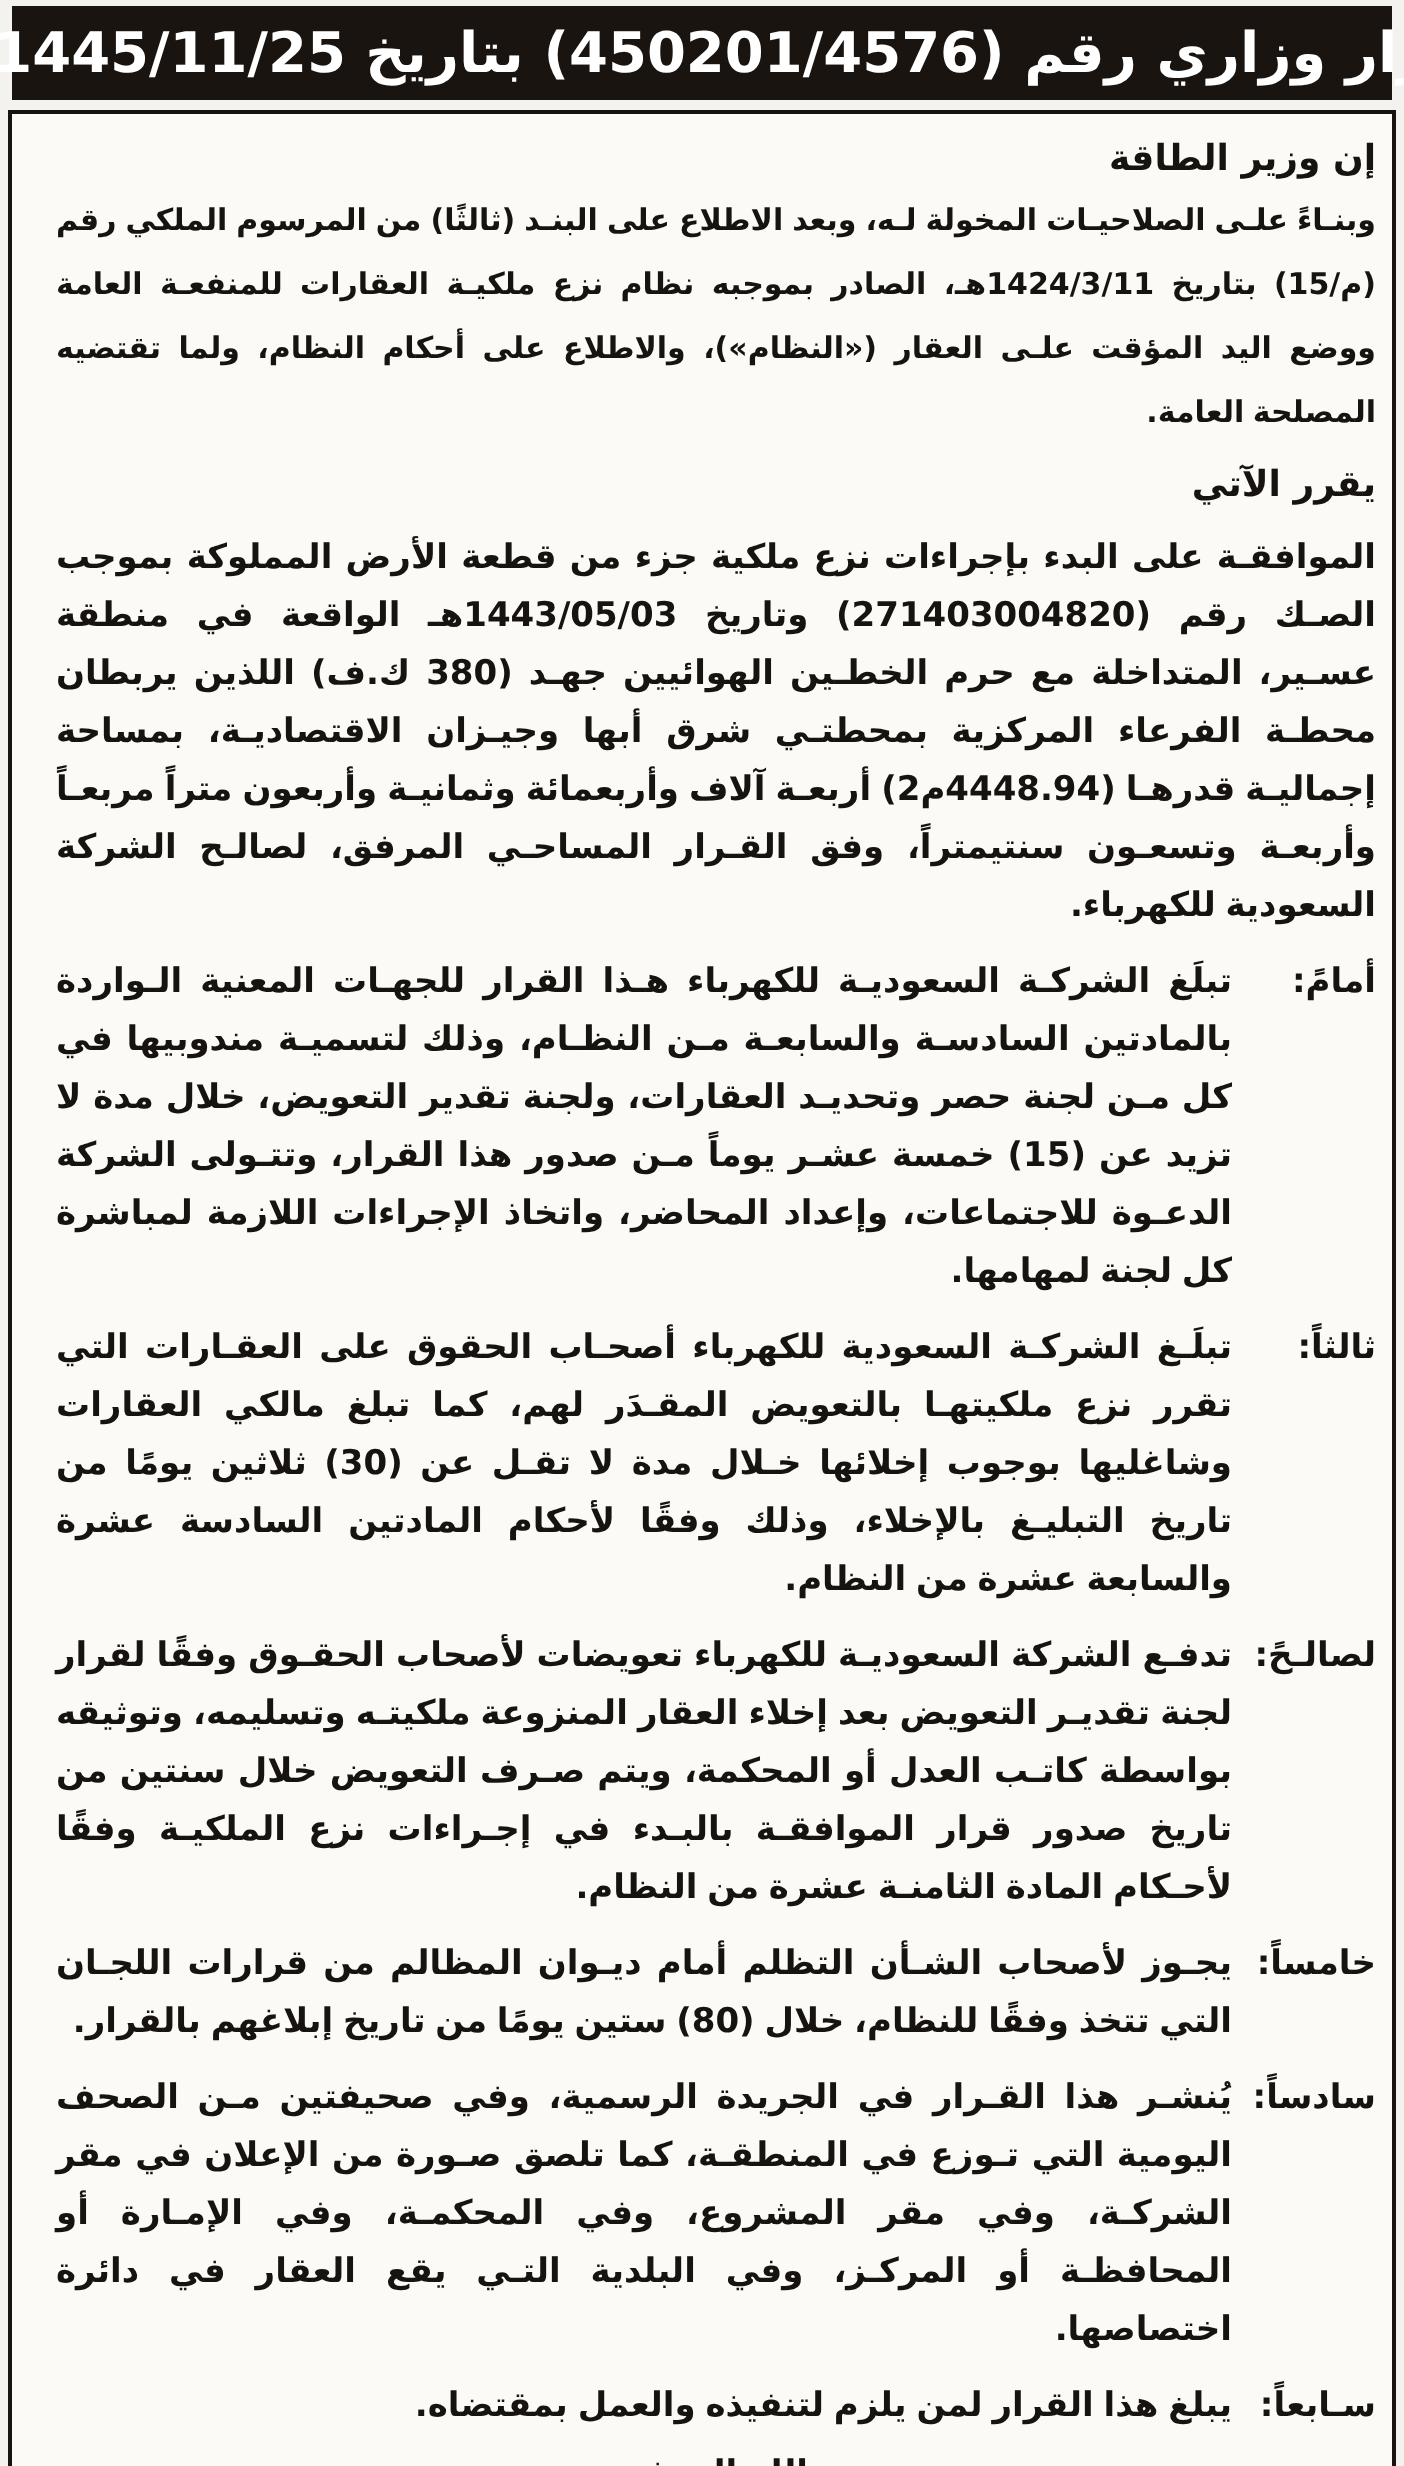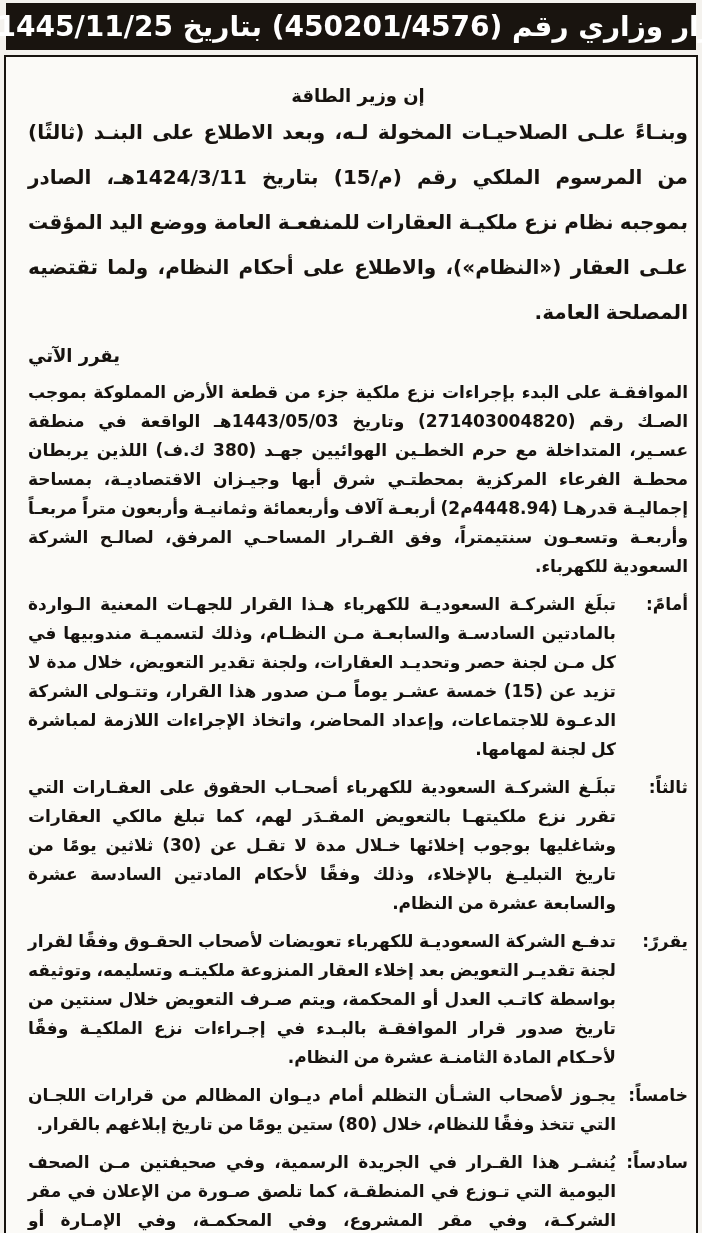--- a/index.html
+++ b/index.html
@@ -39,35 +39,35 @@
   }
   .panel{
     direction:rtl;
     border:2px solid var(--text);
     background:var(--panel-bg);
     box-sizing:border-box;
     min-height:1166px;
     padding:8px 8px 10px 22px;
   }
   .opening{
-    margin:20px 0 4px;
+    margin:4px 0 4px;
     font-size:18px;
-    text-align:center;
+    text-align:right;
   }
   .intro{
     margin:0 0 4px;
-    font-size:20px;
-    line-height:45px;
+    font-size:15px;
+    line-height:32px;
     text-align:justify;
     word-spacing:-1px;
   }
   .decree-heading{
     margin:10px 0 12px;
     font-size:18px;
-    text-align:left;
+    text-align:right;
   }
   .article{
     display:flex;
     gap:4px;
     margin:0 0 9px;
     font-size:17px;
     line-height:29px;
   }
   .article .label{
     flex:0 0 68px;
@@ -109,21 +109,21 @@
       <span class="label">أمامً:</span>
       <span class="atext">تبلَغ الشركـة السعوديـة للكهرباء هـذا القرار للجهـات المعنية الـواردة بالمادتين السادسـة والسابعـة مـن النظـام، وذلك لتسميـة مندوبيها في كل مـن لجنة حصر وتحديـد العقارات، ولجنة تقدير التعويض، خلال مدة لا تزيد عن (15) خمسة عشـر يوماً مـن صدور هذا القرار، وتتـولى الشركة الدعـوة للاجتماعات، وإعداد المحاضر، واتخاذ الإجراءات اللازمة لمباشرة كل لجنة لمهامها.</span>
     </div>
 
     <div class="article">
       <span class="label">ثالثاً:</span>
       <span class="atext">تبلَـغ الشركـة السعودية للكهرباء أصحـاب الحقوق على العقـارات التي تقرر نزع ملكيتهـا بالتعويض المقـدَر لهم، كما تبلغ مالكي العقارات وشاغليها بوجوب إخلائها خـلال مدة لا تقـل عن (30) ثلاثين يومًا من تاريخ التبليـغ بالإخلاء، وذلك وفقًا لأحكام المادتين السادسة عشرة والسابعة عشرة من النظام.</span>
     </div>
 
     <div class="article">
-      <span class="label">يقررً:</span>
+      <span class="label">لصالـحً:</span>
       <span class="atext">تدفـع الشركة السعوديـة للكهرباء تعويضات لأصحاب الحقـوق وفقًا لقرار لجنة تقديـر التعويض بعد إخلاء العقار المنزوعة ملكيتـه وتسليمه، وتوثيقه بواسطة كاتـب العدل أو المحكمة، ويتم صـرف التعويض خلال سنتين من تاريخ صدور قرار الموافقـة بالبـدء في إجـراءات نزع الملكيـة وفقًا لأحـكام المادة الثامنـة عشرة من النظام.</span>
     </div>
 
     <div class="article">
       <span class="label">خامساً:</span>
       <span class="atext">يجـوز لأصحاب الشـأن التظلم أمام ديـوان المظالم من قرارات اللجـان التي تتخذ وفقًا للنظام، خلال (80) ستين يومًا من تاريخ إبلاغهم بالقرار.</span>
     </div>
 
     <div class="article">
       <span class="label">سادساً:</span>

